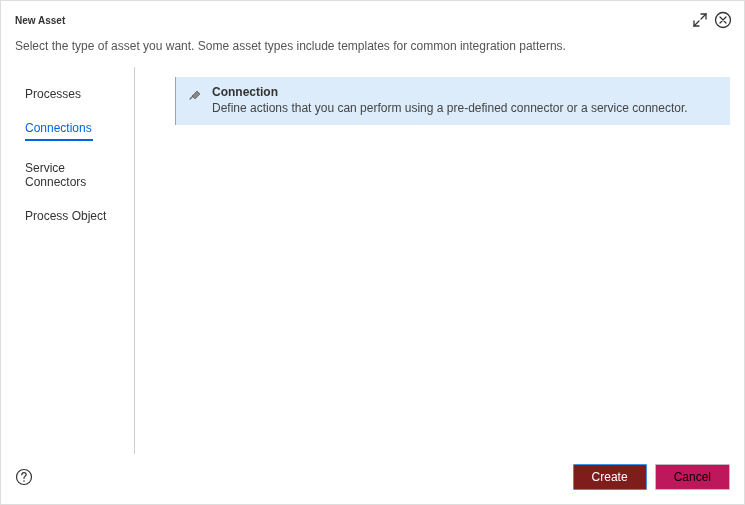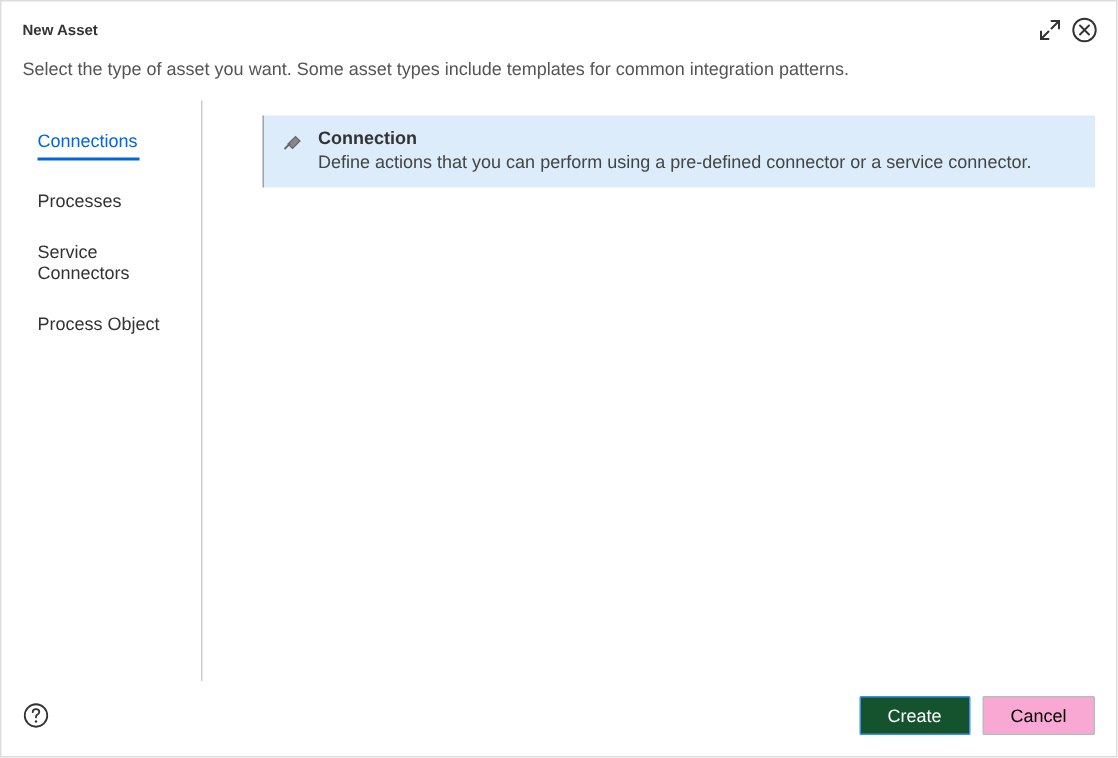--- a/index.html
+++ b/index.html
@@ -107,26 +107,26 @@
       padding: 10px 14px 14px 14px;
     }
     .footer-right {
       display: flex;
       gap: 8px;
     }
     .btn {
       font-size: 12px;
       padding: 5px 18px;
       border: 1px solid #bbb;
-      background: #f9a8d4;
+      background: #be185d;
       cursor: pointer;
       border-radius: 1px;
     }
     .btn.primary {
-      background: #14532d;
+      background: #7f1d1d;
       color: #fff;
       border-color: #3a93e8;
     }
     .help-btn {
       cursor: pointer;
       display: inline-flex;
     }
   </style>
 </head>
 <body>
@@ -146,27 +146,27 @@
         <path d="M6 6l6 6M12 6l-6 6" stroke="#333" stroke-width="1.3" stroke-linecap="round"></path>
       </svg>
     </span>
   </div>
 </div>
 
 <div class="subtitle">Select the type of asset you want. Some asset types include templates for common integration patterns.</div>
 
 <div class="content">
   <div class="sidebar">
+    <div class="sidebar-item">
+      <span>Processes</span>
+      
+    </div>
     <div class="sidebar-item active">
       <span>Connections</span>
       <span class="underline"></span>
-    </div>
-    <div class="sidebar-item">
-      <span>Processes</span>
-      
     </div>
     <div class="sidebar-item">
       <span>Service Connectors</span>
       
     </div>
     <div class="sidebar-item">
       <span>Process Object</span>
       
     </div>
   </div>

